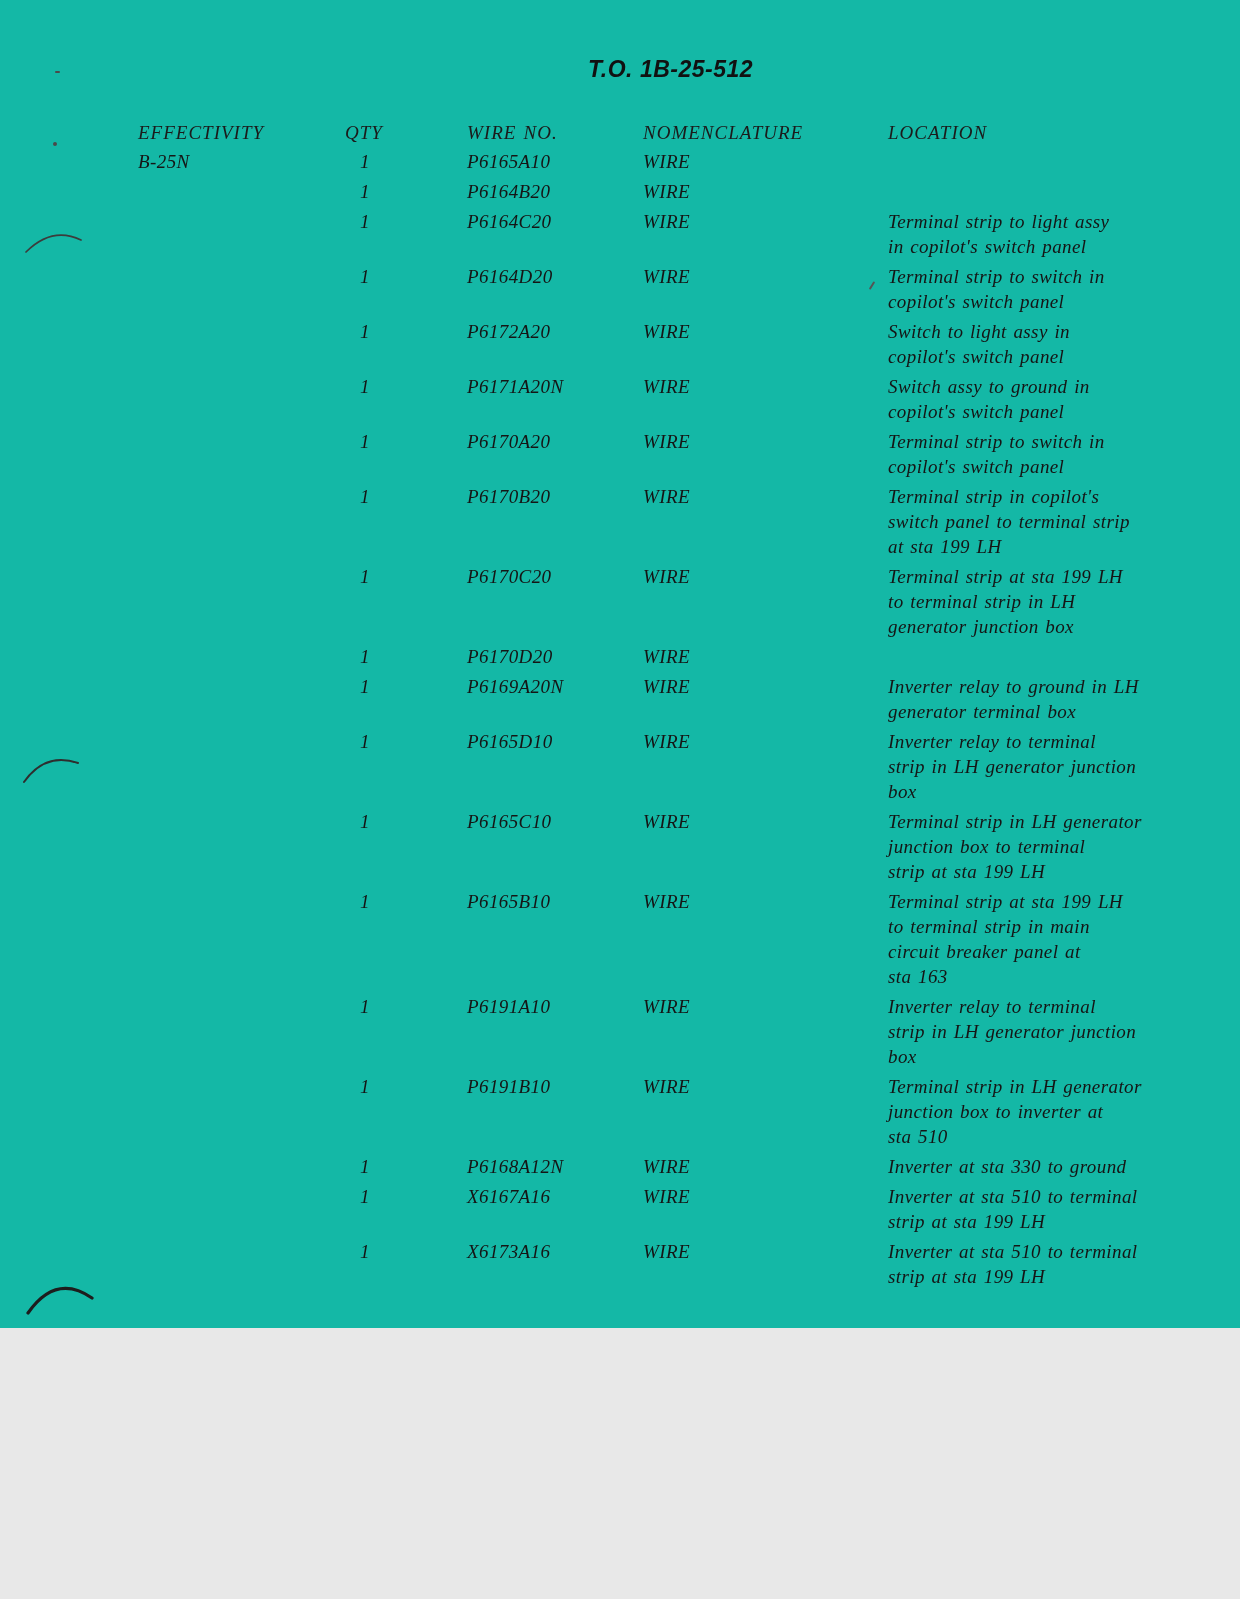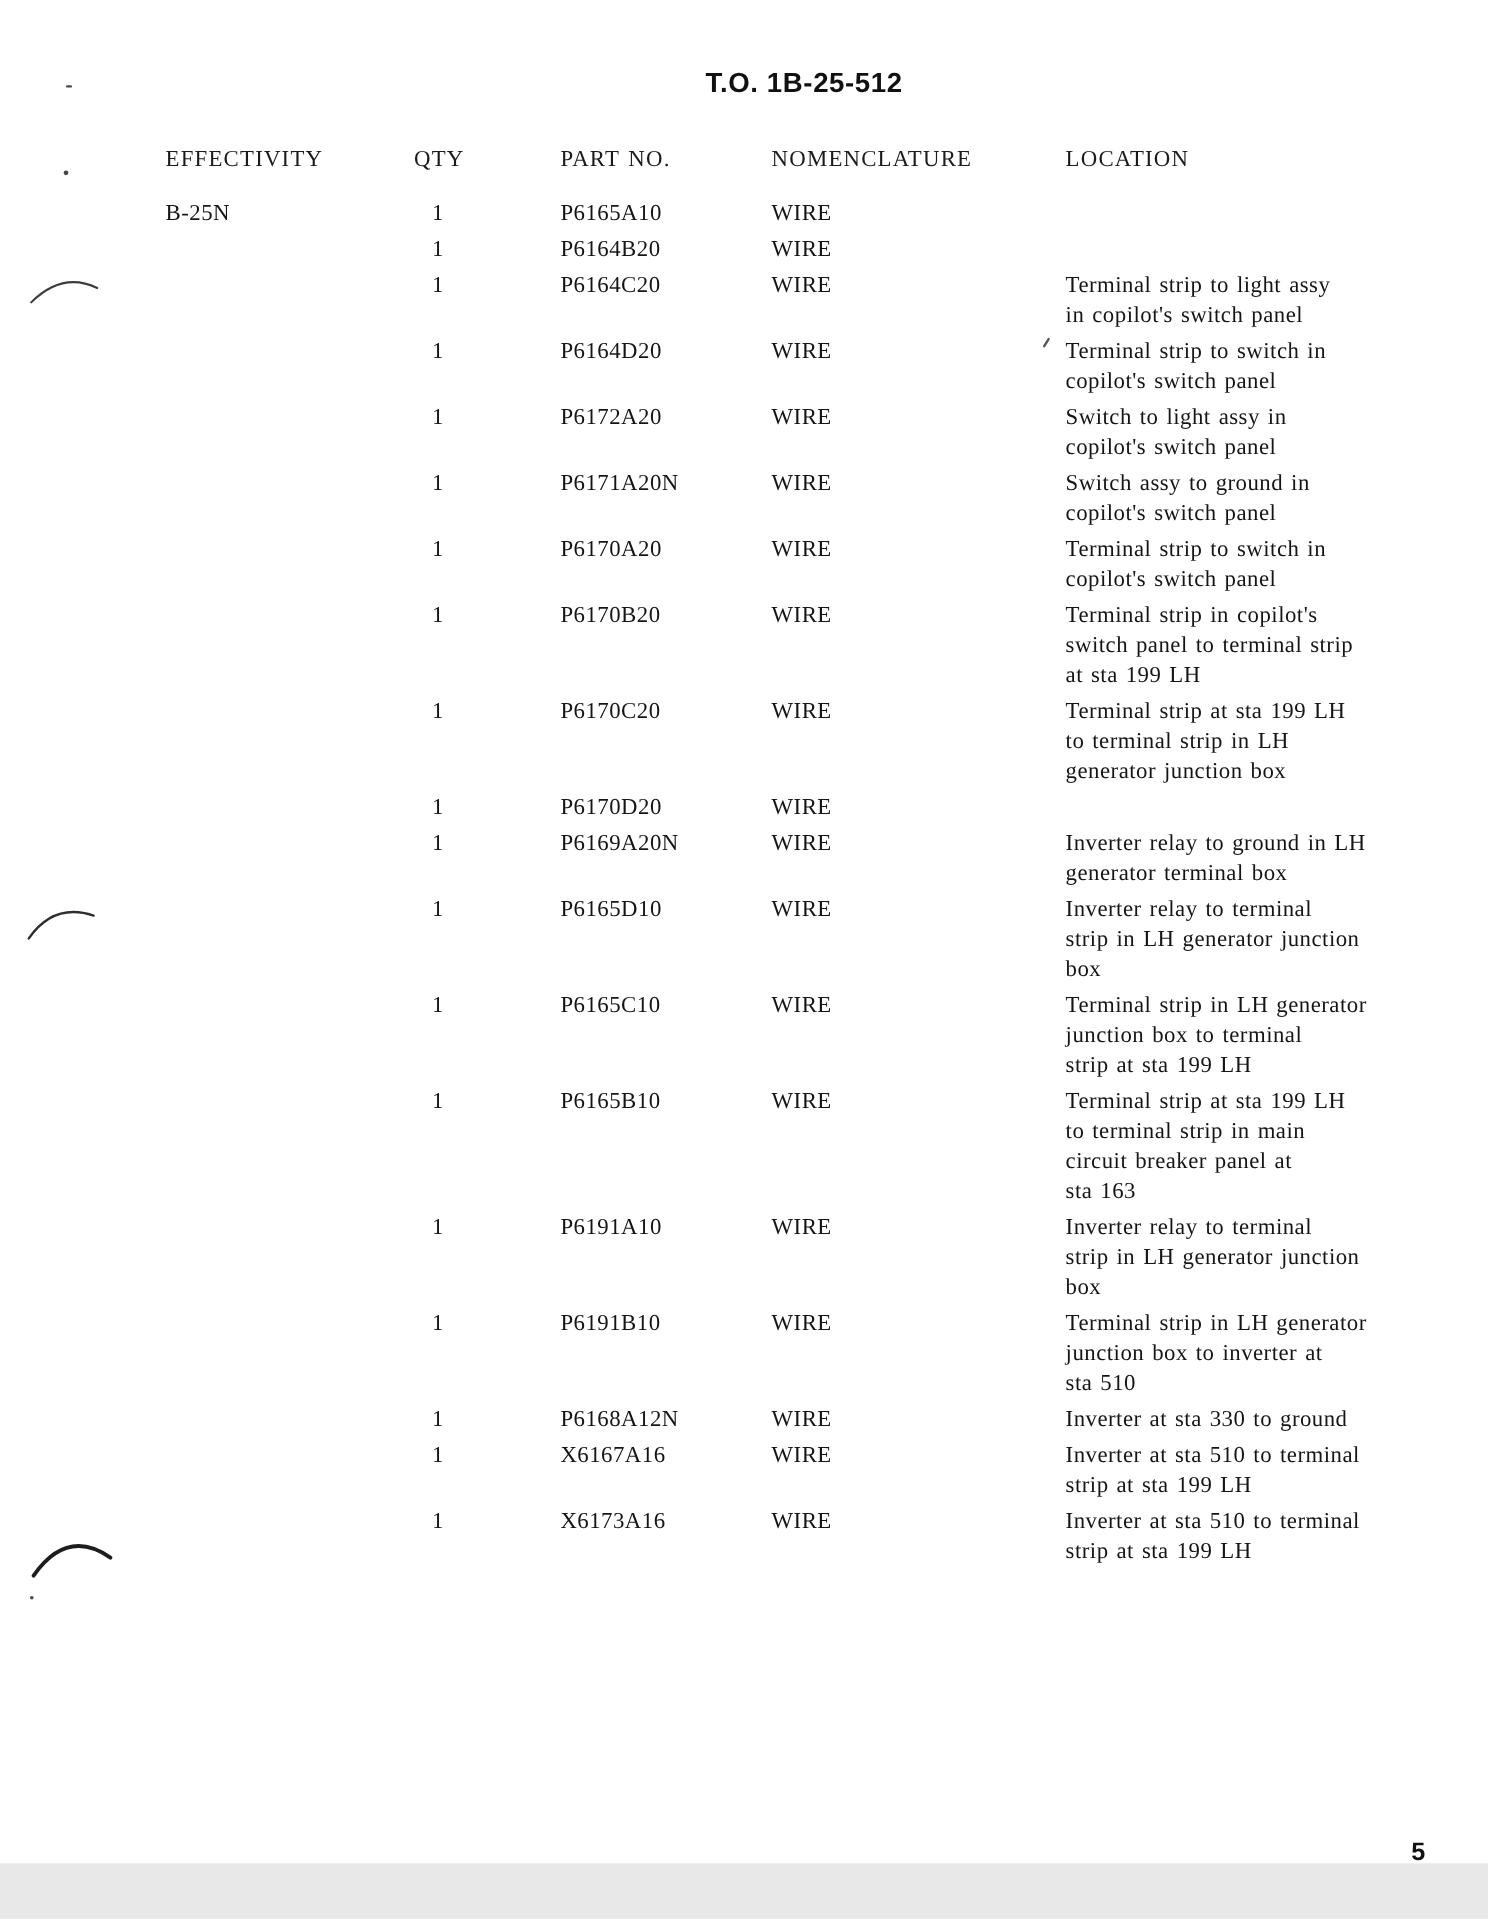--- a/index.html
+++ b/index.html
@@ -1,24 +1,25 @@
 <!DOCTYPE html>
 <html><head>
 <meta charset="utf-8">
 <style>
   html, body { margin:0; padding:0; background:#e8e8e8; }
   .page {
     position: relative;
     width: 1240px;
-    height: 1553px;
-    background: #ffffff;
+    height: 1328px;
+    background: #14b8a6;
     color: #151515;
     font-family: "Liberation Serif", serif;
     overflow: hidden;
     margin: 0 auto;
+    font-style: italic;
   }
   .doc-title {
     position: absolute;
     top: 56px;
     left: 588px;
     font-family: "Liberation Sans", sans-serif;
     font-weight: bold;
     font-size: 23px;
     letter-spacing: 0.5px;
     color: #111;
@@ -27,21 +28,21 @@
     position: absolute;
     left: 138px;
     top: 120px;
     width: 1064px;
   }
   .thead, .trow {
     display: grid;
     grid-template-columns: 207px 122px 176px 245px 1fr;
     align-items: start;
   }
-  .thead { margin-bottom: 20px; }
+  .thead { margin-bottom: 4px; }
   .thead .cell {
     font-size: 19px;
     letter-spacing: 1px;
     color: #1b1b1b;
   }
   .trow { margin-bottom: 5px; }
   .cell {
     font-size: 19px;
     line-height: 25px;
     letter-spacing: 0.4px;
@@ -67,21 +68,21 @@
 
 <div class="page">
 
   <div class="doc-title">T.O. 1B-25-512</div>
 
   <div class="wiretable">
 
     <div class="thead">
       <div class="cell">EFFECTIVITY</div>
       <div class="cell">QTY</div>
-      <div class="cell">PART NO.</div>
+      <div class="cell">WIRE NO.</div>
       <div class="cell">NOMENCLATURE</div>
       <div class="cell">LOCATION</div>
     </div>
 
     <div class="trow">
       <div class="cell eff">B-25N</div>
       <div class="cell qty">1</div>
       <div class="cell part">P6165A10</div>
       <div class="cell nom">WIRE</div>
     </div>

